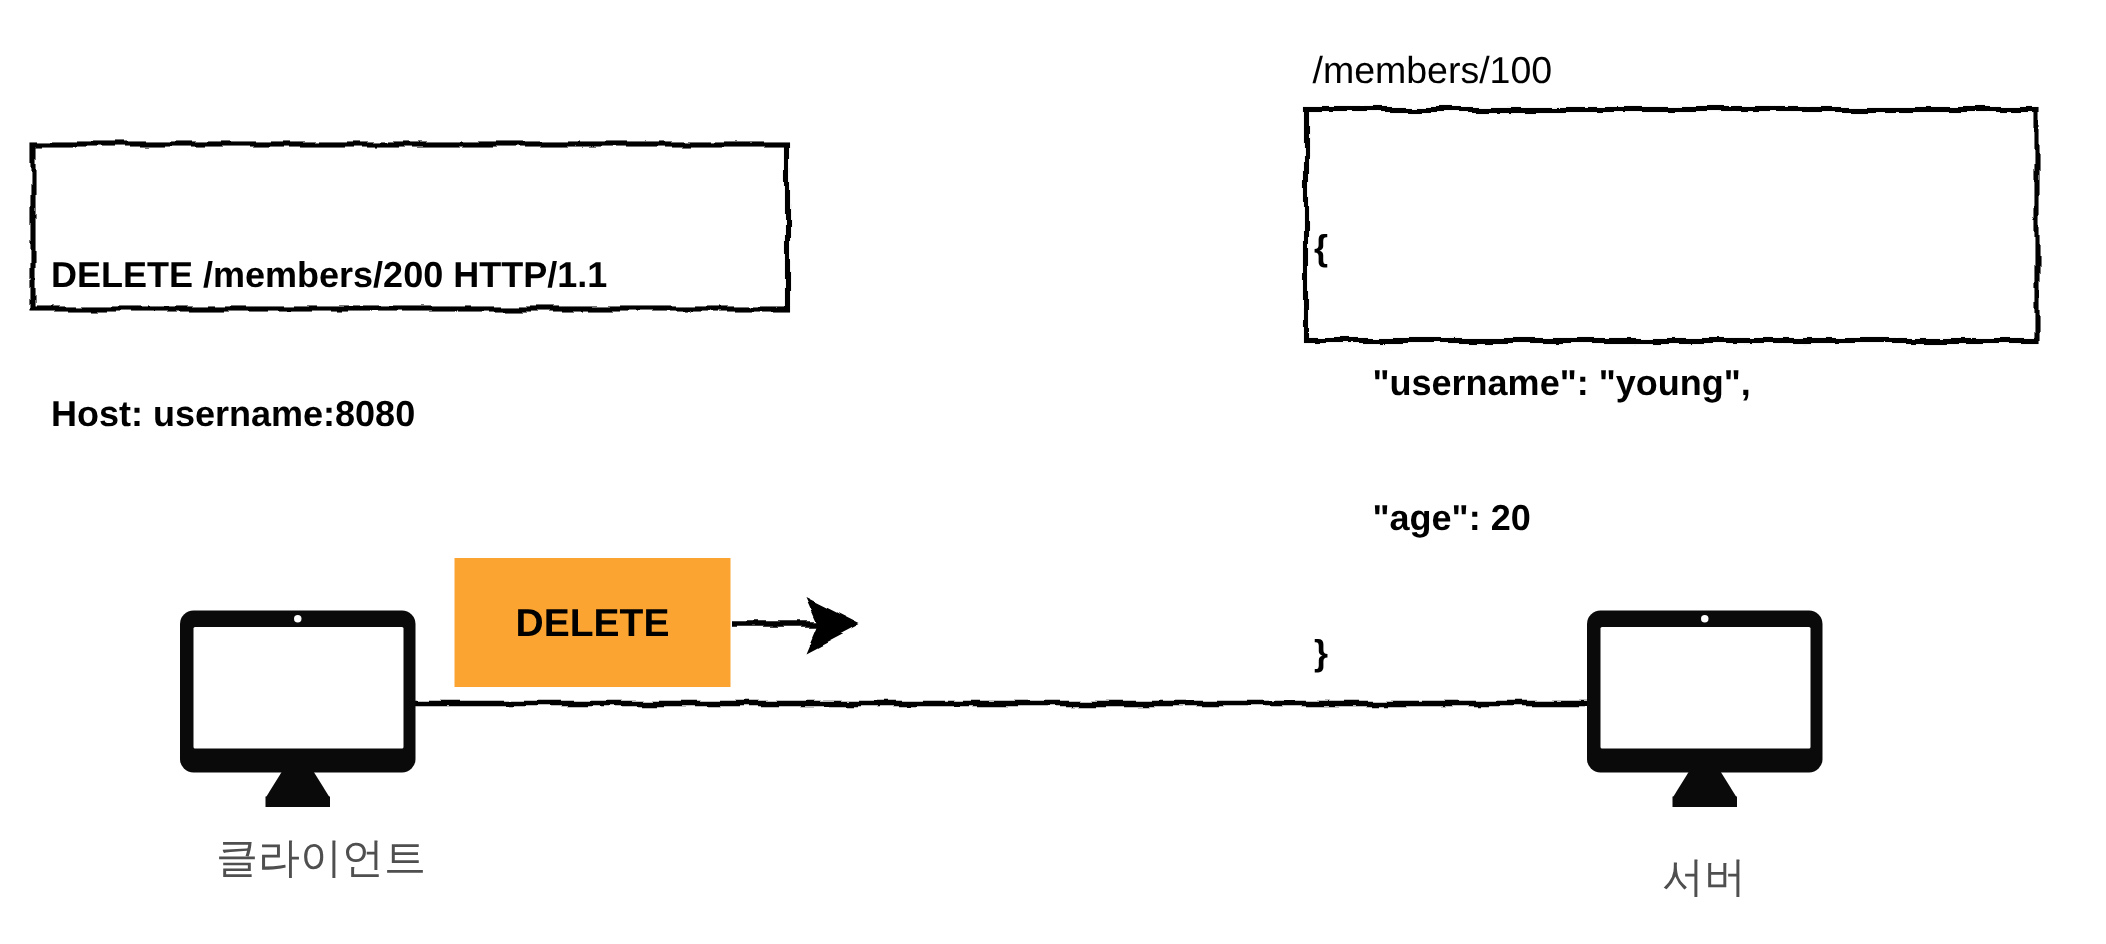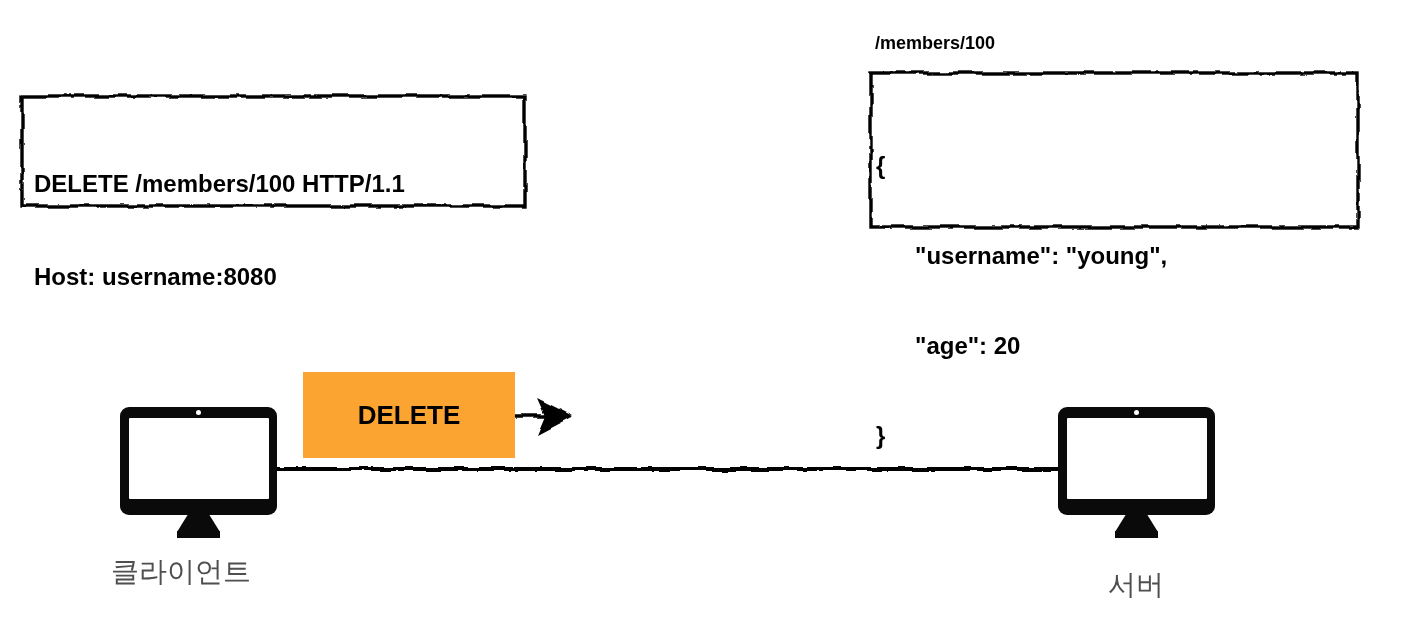--- a/index.html
+++ b/index.html
@@ -33,39 +33,39 @@
     left: 34px;
     top: 106px;
     font-size: 24px;
     font-weight: bold;
     line-height: 31px;
   }
   
   .path-label {
     left: 875px;
     top: 33px;
-    font-size: 18px;
-    font-weight: bold;
+    font-size: 25px;
+    font-weight: normal;
   }
   
   .json-text {
     left: 876px;
     top: 91px;
     font-size: 24px;
     font-weight: bold;
     line-height: 30px;
   }
   .json-text .line { display: block; }
   .json-text .line.indent { padding-left: 39px; }
   
   .delete-box {
     position: absolute;
     left: 303px;
     top: 372px;
-    width: 212px;
+    width: 184px;
     height: 86px;
     background: var(--message-fill, #FCA431);
     display: flex;
     align-items: center;
     justify-content: center;
     z-index: 2;
   }
   .delete-box .label {
     font-size: 26px;
     font-weight: bold;
@@ -111,21 +111,21 @@
   .monitor.server { left: 1058px; top: 407px; }
   .node-label {
     position: absolute;
     top: 553px;
     width: 220px;
     text-align: center;
     font-size: 28px;
     color: var(--node-label, #4F4F4F);
     z-index: 2;
   }
-  .node-label.client { left: 71px; }
+  .node-label.client { left: 104px; }
   .node-label.server { left: 1026px; margin-top: 13px; }
 </style>
 </head>
 <body>
 
 <div id="stage">
 
   <svg class="sketch-layer" width="1404" height="629" viewBox="0 0 1404 629" xmlns="http://www.w3.org/2000/svg">
     <defs>
       <filter id="sketch" filterUnits="userSpaceOnUse" x="0" y="0" width="1404" height="629">
@@ -136,21 +136,21 @@
     <rect x="22" y="96" width="503" height="110" fill="#ffffff" stroke="#000000" stroke-width="3.4" filter="url(#sketch)"></rect>
     <rect x="871" y="73" width="487" height="154" fill="#ffffff" stroke="#000000" stroke-width="3.4" filter="url(#sketch)"></rect>
     <line x1="277" y1="469" x2="1058" y2="469" stroke="#000000" stroke-width="3.8" filter="url(#sketch)"></line>
     <g filter="url(#sketch)">
       <line x1="488" y1="416" x2="546" y2="416" stroke="#000000" stroke-width="3.6"></line>
       <polygon points="537,398 573,416 537,435 545,416" fill="#000000"></polygon>
     </g>
   </svg>
 
   <div class="txt req-text">
-    <div>DELETE /members/100 HTTP/1.1</div>
+    <div>DELETE /members/200 HTTP/1.1</div>
     <div>Host: username:8080</div>
   </div>
 
   <div class="txt path-label">/members/100</div>
 
   <div class="txt json-text">
     <span class="line">{</span>
     <span class="line indent">"username": "young",</span>
     <span class="line indent">"age": 20</span>
     <span class="line">}</span>

